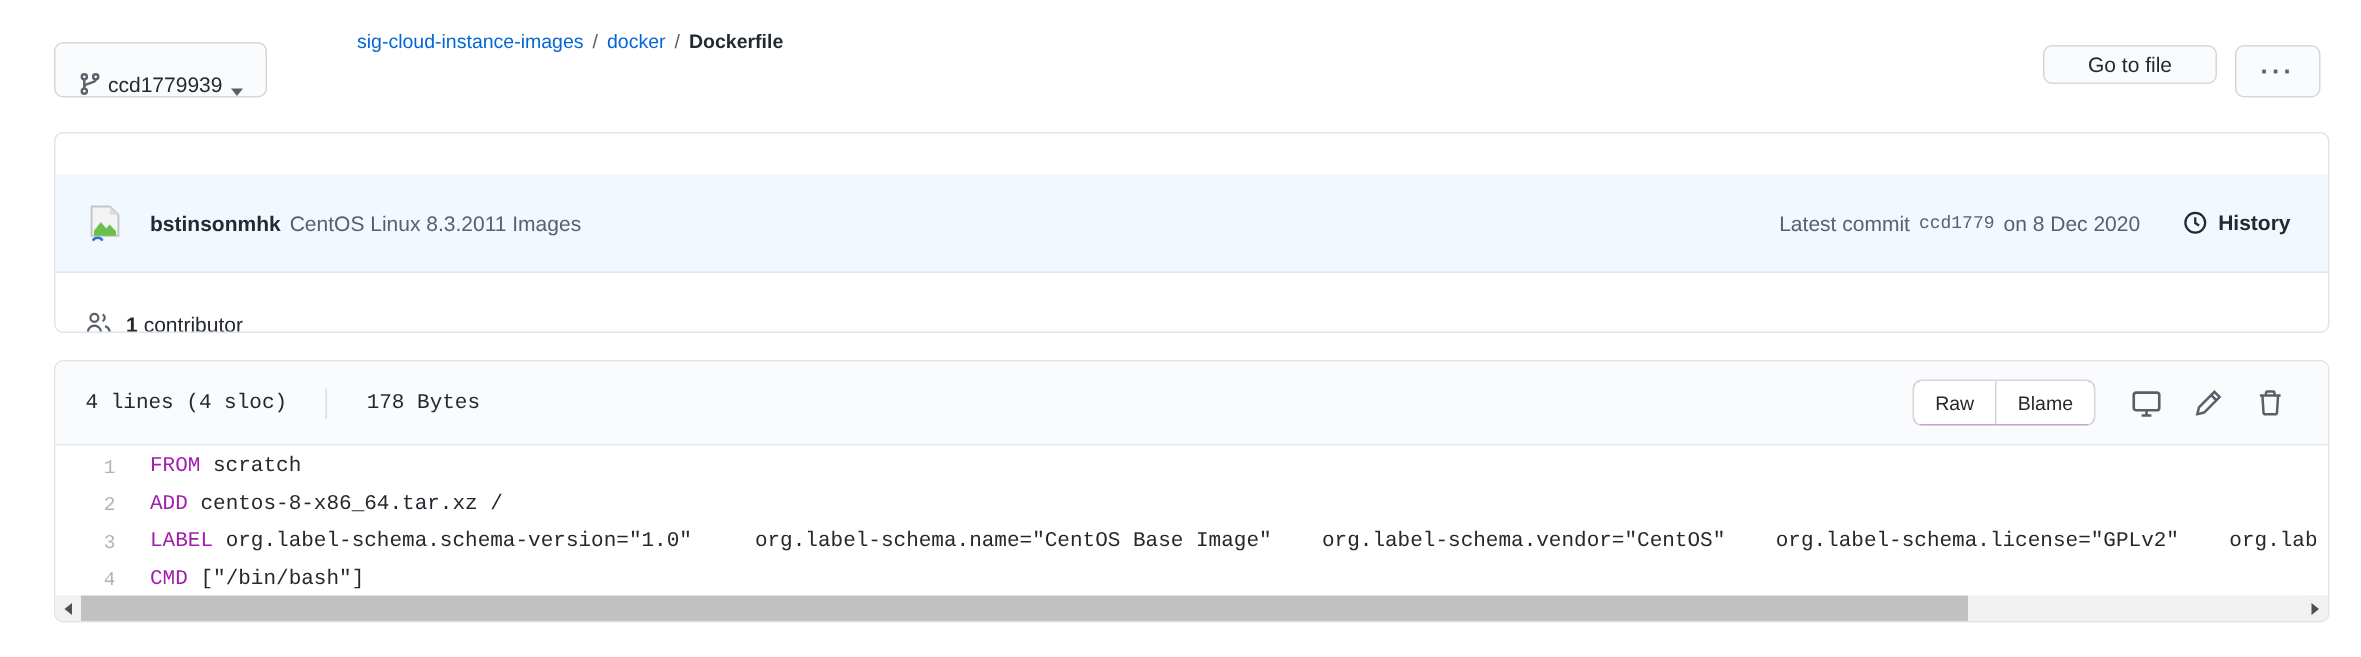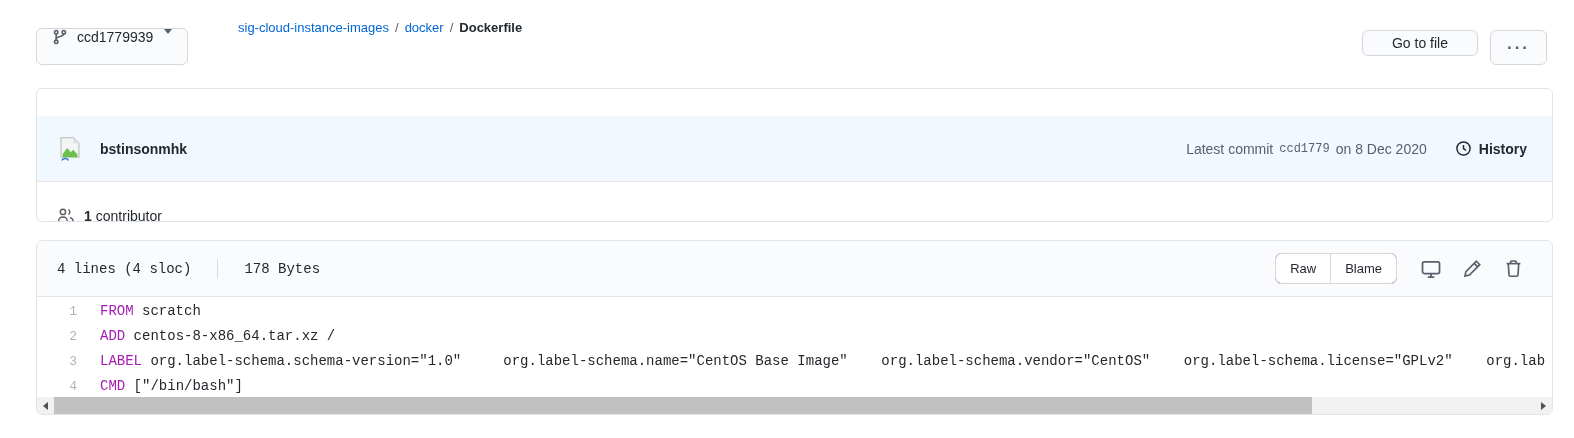--- a/index.html
+++ b/index.html
@@ -7,21 +7,21 @@
   body {
     width:1574px; height:438px; position:relative;
     font-family:"Liberation Sans", sans-serif;
     color:#24292e; overflow:hidden;
   }
   .mono { font-family:"Liberation Mono","DejaVu Sans Mono",monospace; }
 
   
   .branch-btn {
     position:absolute; left:36px; top:28px; height:37px;
-    display:inline-flex; align-items:flex-start; gap:9px; padding:0 15px;
+    display:inline-flex; align-items:flex-end; gap:4px; padding:0 15px;
     background:#fafbfc; border:1px solid #d5d8db; border-radius:6px;
     font-size:14px; color:#24292e; cursor:pointer;
   }
   .caret-down {
     width:0; height:0; border-left:4px solid transparent;
     border-right:4px solid transparent; border-top:5px solid #586069;
     margin-left:2px;
   }
   .breadcrumb {
     position:absolute; left:238px; top:20px; height:37px;
@@ -50,21 +50,21 @@
     display:flex; align-items:center; padding:0 25px 0 19px; font-size:14px;margin-top:27px;
   }
   .avatar {
     width:28px; height:28px; margin-right:16px; position:relative; flex:none;
     display:flex; align-items:flex-start; justify-content:center;
   }
   .commit-author { font-weight:700; cursor:pointer; }
   .commit-msg { color:#586069; margin-left:6px; }
   .commit-right { margin-left:auto; display:flex; align-items:center; color:#586069; }
   .commit-sha { font-size:12px; margin:0 6px; color:#586069; }
-  .history-link { display:flex; align-items:center; gap:7px; margin-left:28px; color:#24292e; font-weight:700; cursor:pointer; }
+  .history-link { display:flex; align-items:flex-start; gap:7px; margin-left:28px; color:#24292e; font-weight:700; cursor:pointer; }
   .contrib-row { height:67px; display:flex; align-items:center; padding:0 20px; font-size:14px; cursor:pointer; }
   .contrib-row .cnt { font-weight:700; margin-left:9px; }
   .contrib-row .lbl { margin-left:4px;text-align:center; }
 
   
   .file-box {
     position:absolute; left:36px; top:240px; width:1517px; height:175px;
     border:1px solid #e1e4e8; border-radius:6px; background:#fff;
     display:flex; flex-direction:column; overflow:hidden;
   }
@@ -142,20 +142,21 @@
   <div class="commit-header">
     <span class="avatar">
       <svg class="oct" width="26" height="28" viewBox="0 0 16 17">
         <path d="M2.5 1.5h7.5l3.5 3.5v8.5h-11z" fill="#f4f4f4" stroke="#c3c6c9" stroke-width="0.8"></path>
         <path d="M10 1.5l3.5 3.5H10z" fill="#dcdfe2"></path>
         <path d="M3.5 11.5l2.8-3.6 2.2 2.6 1.4-1.6 2.6 2.8v1.8h-9z" fill="#6cc04a"></path>
         <path d="M3 15.5c1-1.5 3-1.5 4 0" fill="none" stroke="#2f6fd6" stroke-width="1"></path>
       </svg>
     </span>
     <span class="commit-author">bstinsonmhk</span>
+    <span class="commit-msg">CentOS Linux 8.3.2011 Images</span>
     <span class="commit-right">
       <span>Latest commit</span>
       <span class="commit-sha mono">ccd1779</span>
       <span>on 8 Dec 2020</span>
       <span class="history-link">
         <span>
           <svg class="oct" width="17" height="17" viewBox="0 0 16 16" fill="none" stroke="#24292e" stroke-width="1.4">
             <circle cx="8" cy="8" r="6.2"></circle>
             <path d="M8 4.6v3.6l2.4 1.5"></path>
           </svg>

